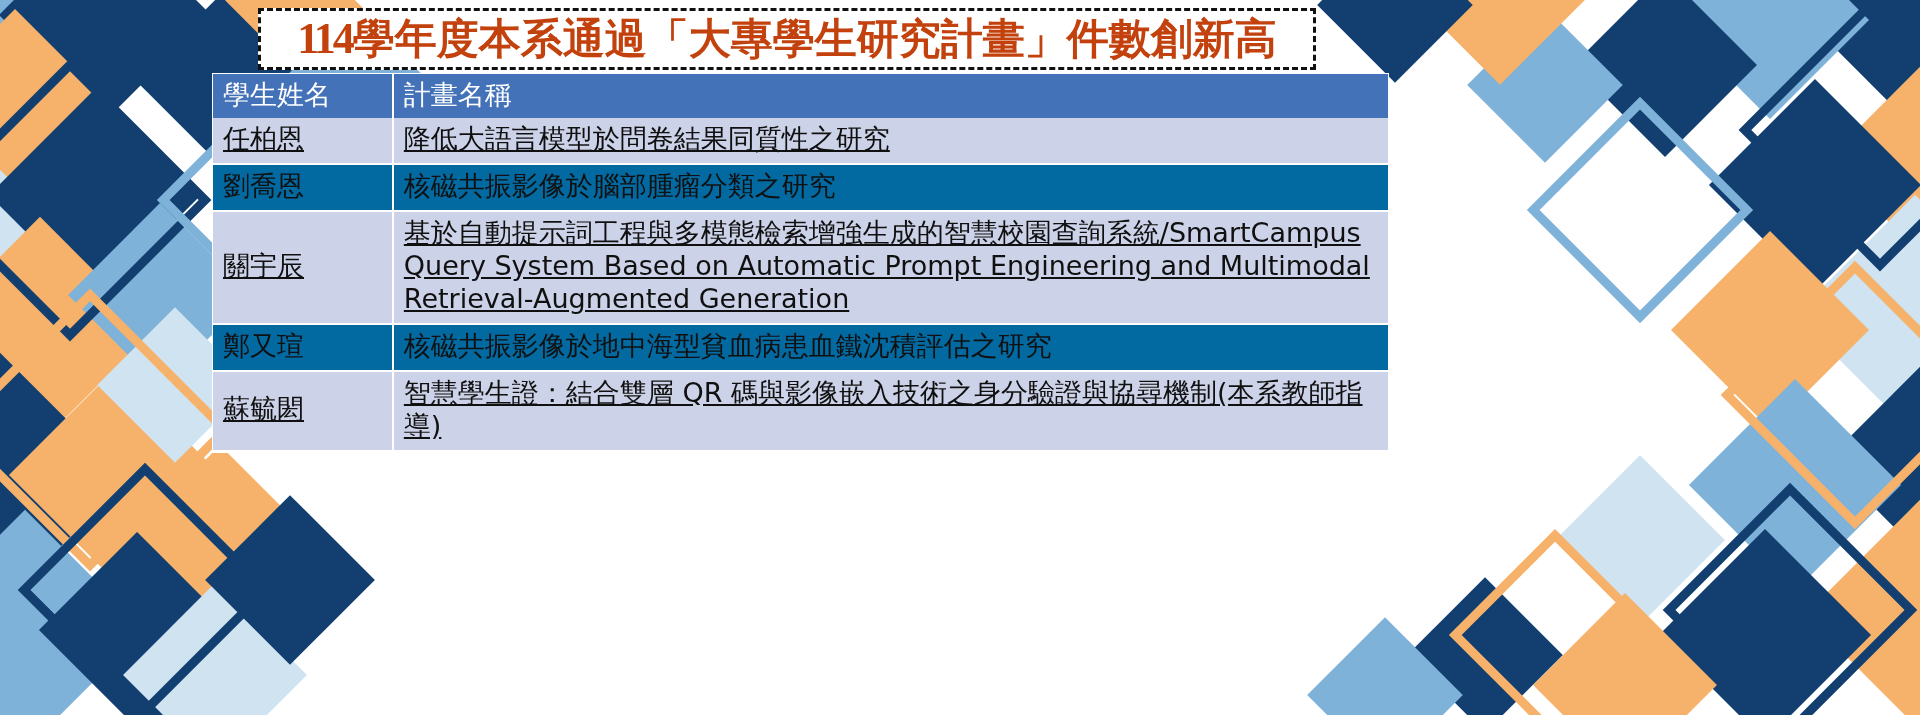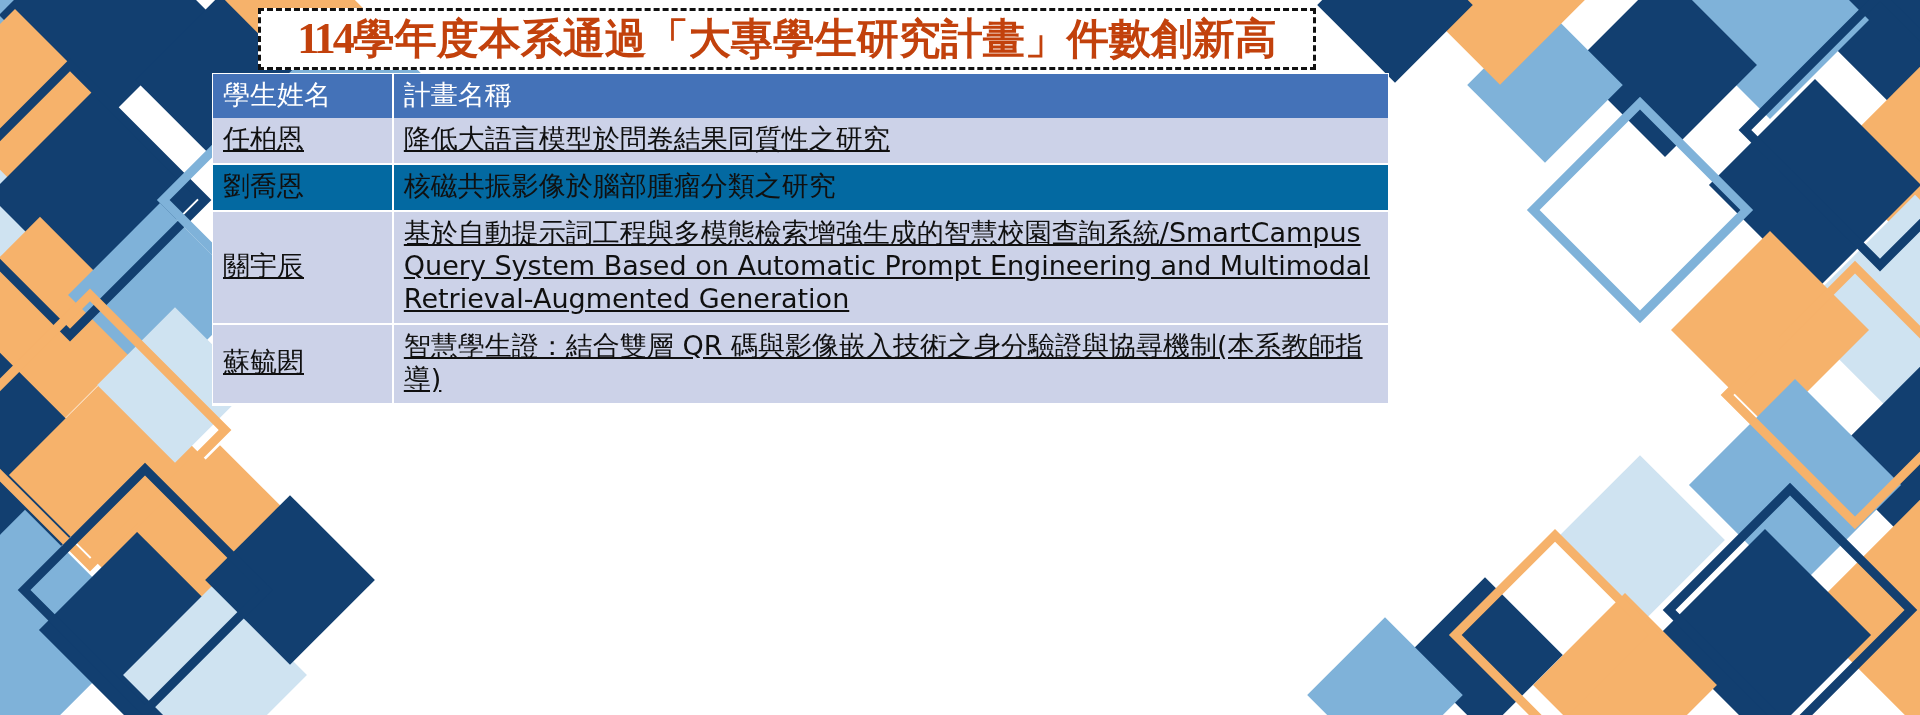--- a/index.html
+++ b/index.html
@@ -188,20 +188,24 @@
             <td>降低大語言模型於問卷結果同質性之研究</td>
           </tr>
           <tr class="even">
             <td class="name">劉喬恩</td>
             <td>核磁共振影像於腦部腫瘤分類之研究</td>
           </tr>
           <tr class="odd">
             <td class="name">關宇辰</td>
             <td>基於自動提示詞工程與多模態檢索增強生成的智慧校園查詢系統/SmartCampus Query System Based on Automatic Prompt Engineering and Multimodal Retrieval-Augmented Generation</td>
           </tr>
+          <tr class="even">
+            <td class="name">鄭又瑄</td>
+            <td>核磁共振影像於地中海型貧血病患血鐵沈積評估之研究</td>
+          </tr>
           <tr class="odd">
             <td class="name">蘇毓閎</td>
             <td>智慧學生證：結合雙層 QR 碼與影像嵌入技術之身分驗證與協尋機制(本系教師指導)</td>
           </tr>
         </tbody>
     </table>
   </div>
 
 </div>
 

